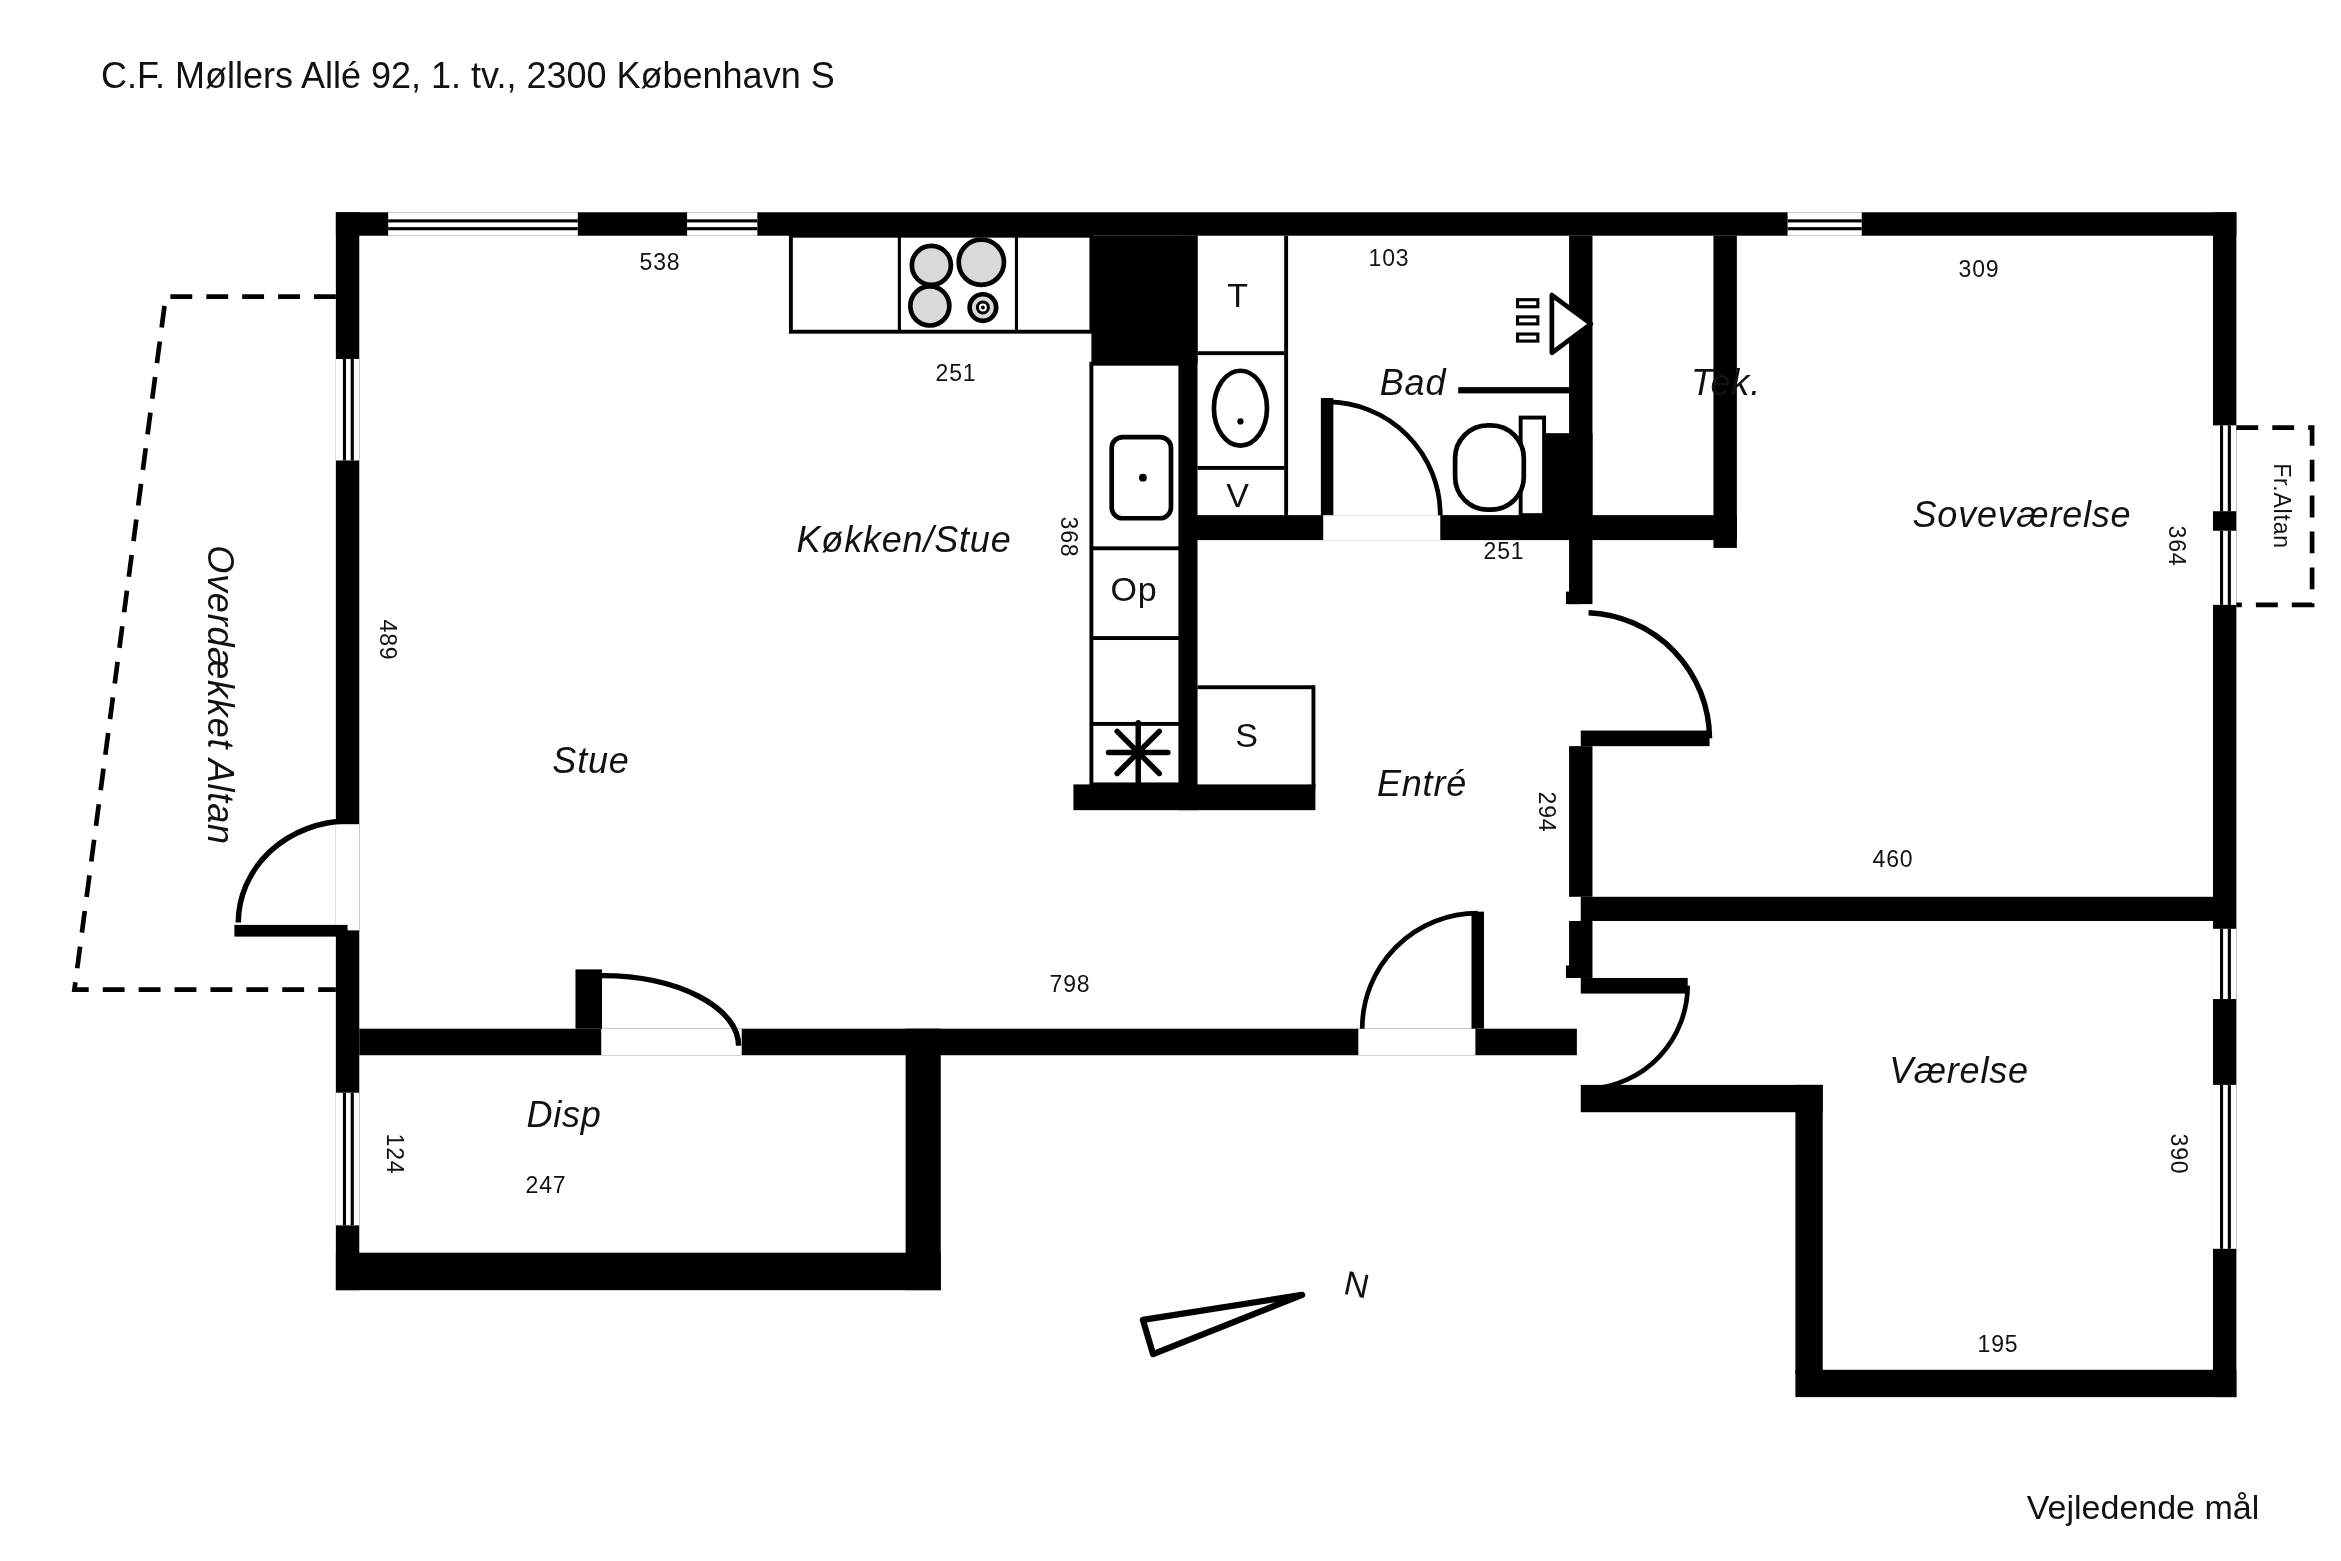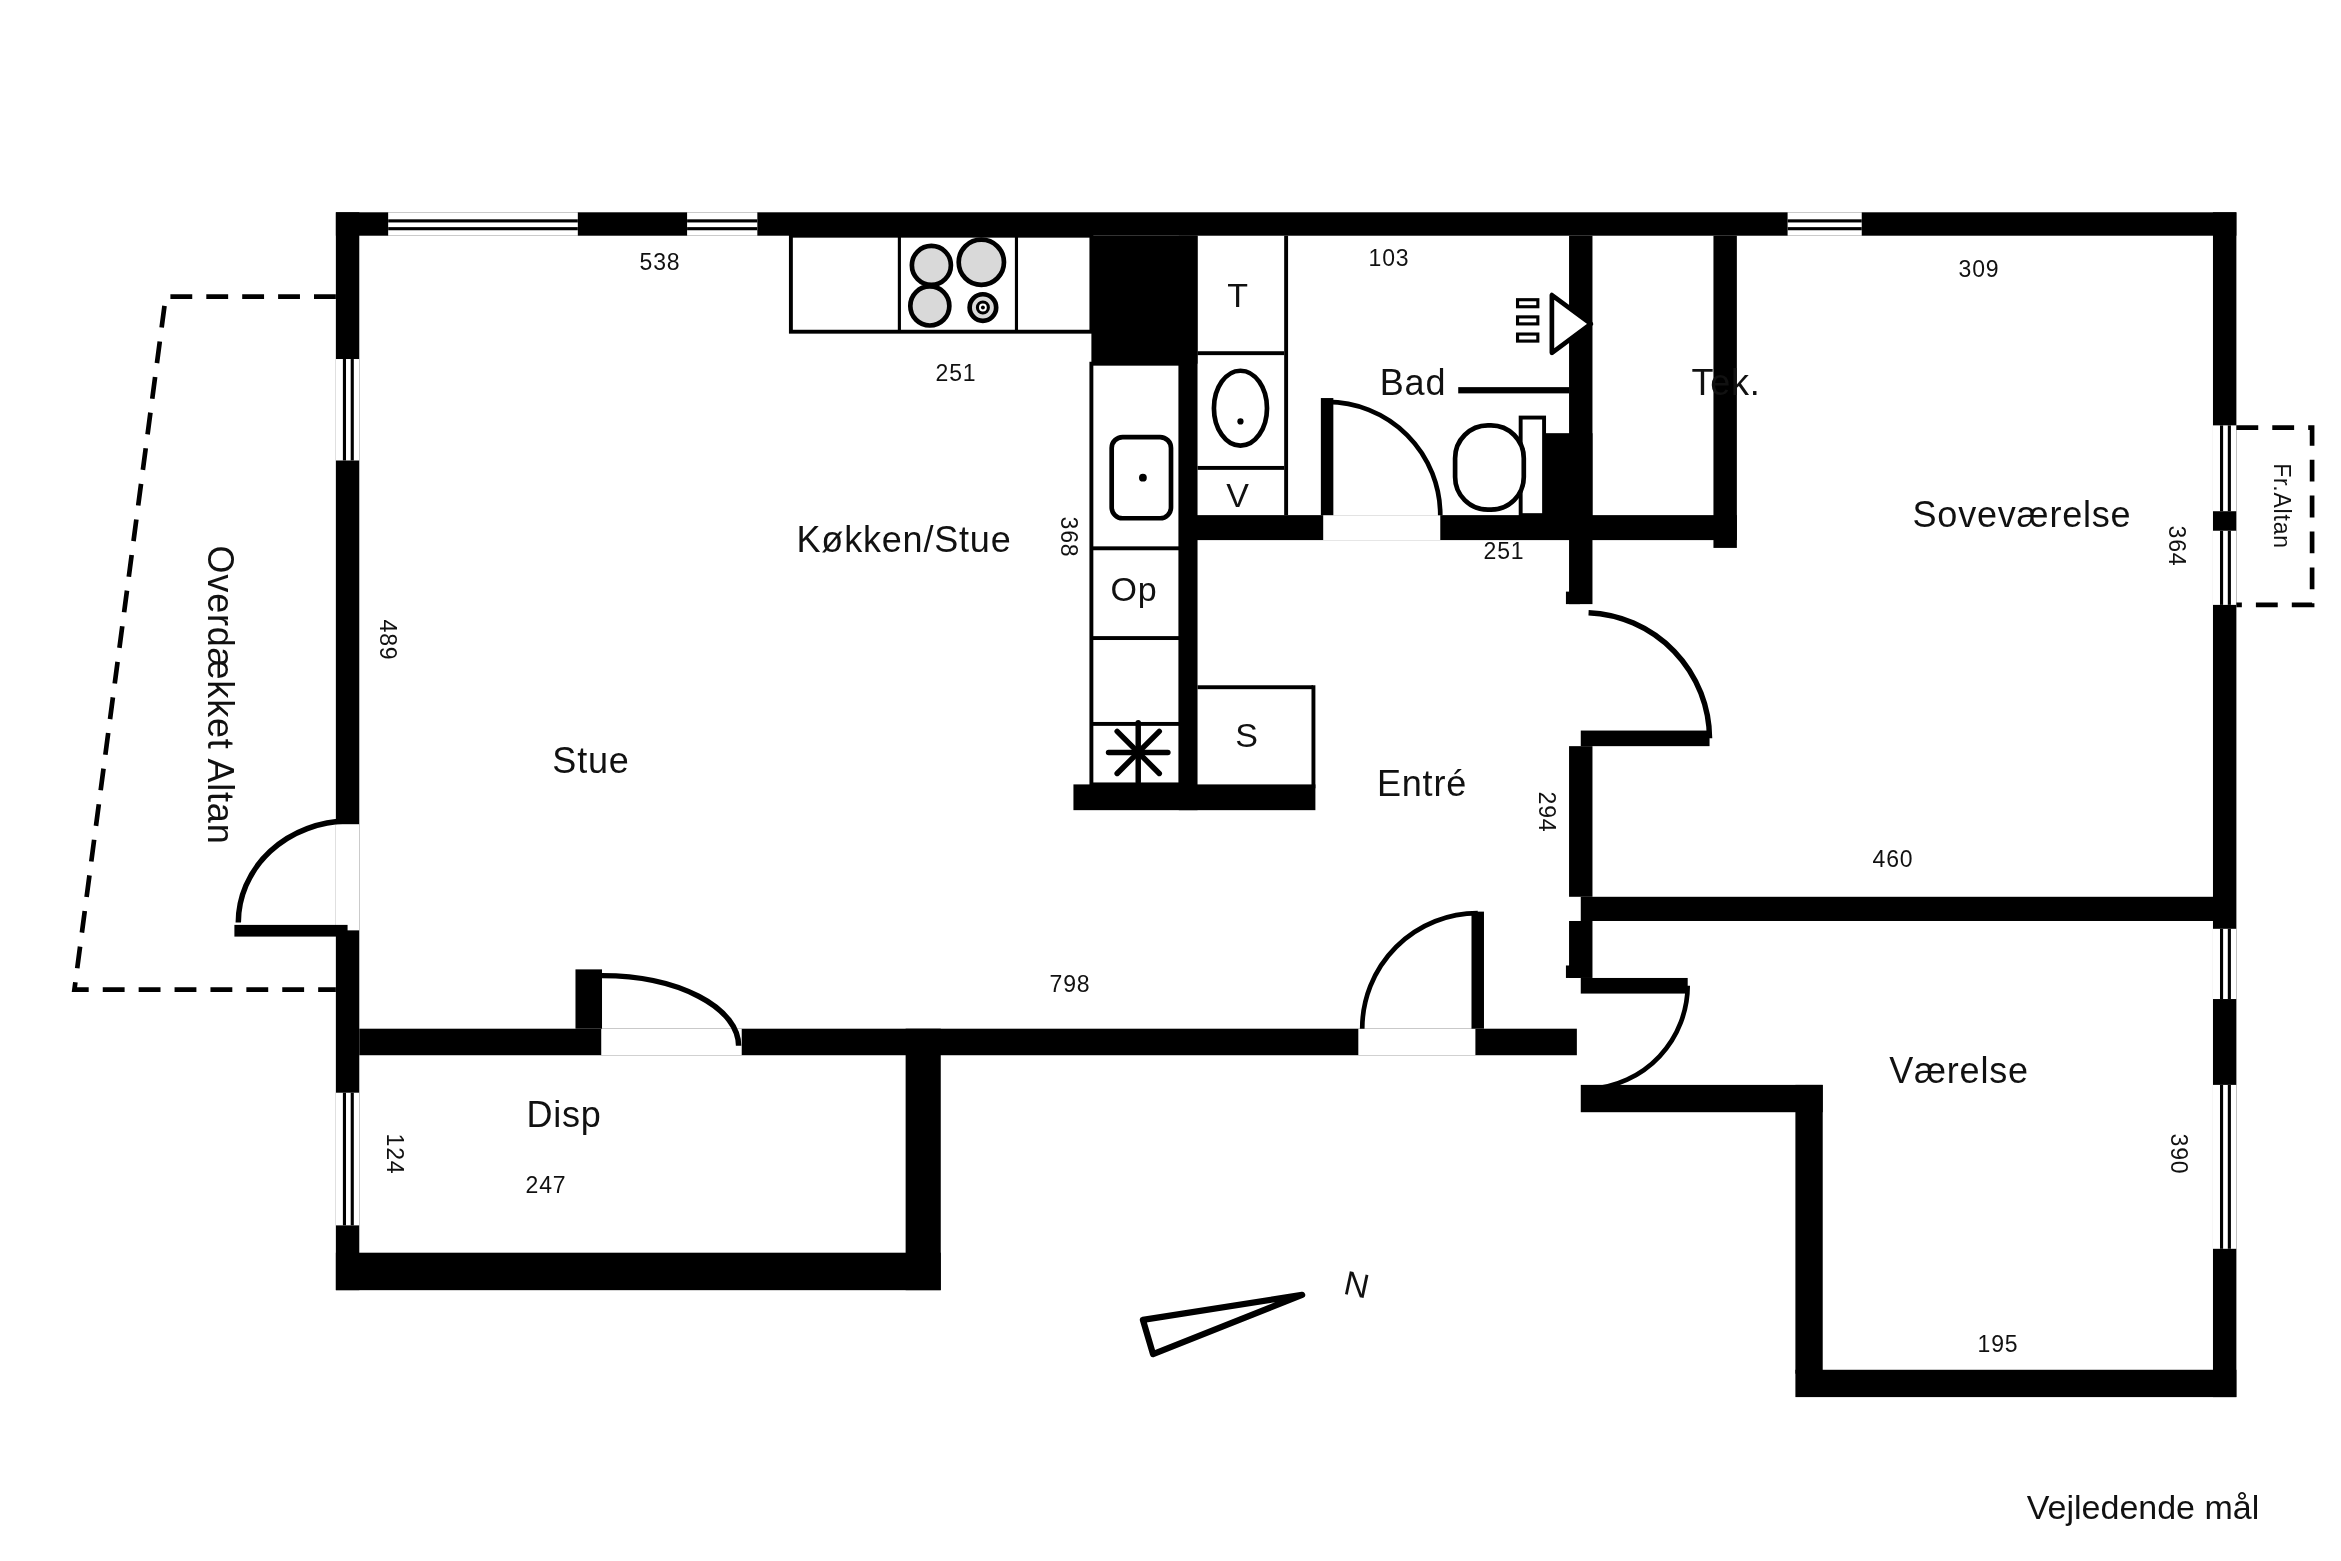--- a/index.html
+++ b/index.html
@@ -1,21 +1,21 @@
 <!DOCTYPE html>
 <html style="font-size:12.5px"><head>
 <meta charset="utf-8">
 <style>
   html,body{margin:0;padding:0;background:#fff;}
   .stage{position:relative;width:2342px;height:1561px;background:#ffffff;overflow:hidden;
          font-family:"Liberation Sans", sans-serif;color:#111;}
   .stage svg{position:absolute;left:0;top:0;}
   .lbl{position:absolute;transform:translate(-50%,-50%);font-size:23px;color:#111;
        white-space:nowrap;letter-spacing:0.8px;}
-  .room{font-size:36px;}
+  .room{font-size:36px;font-style:italic;}
   .big{font-size:34px;}
   .vert{writing-mode:vertical-rl;transform:translate(-50%,-50%);}
   .title{position:absolute;left:101px;top:55px;font-size:36px;white-space:nowrap;}
   .footnote{position:absolute;transform:translate(-50%,-50%);font-size:34px;white-space:nowrap;}
   .north{font-size:34px;transform:translate(-50%,-50%) rotate(12deg);}
 </style>
 </head>
 <body>
 
 <div class="stage">
@@ -158,20 +158,21 @@
   </g>
 
   <g fill="none" stroke="#000" stroke-width="6" stroke-dasharray="28 18">
     <path d="M 430 380 L 212 380 L 95 1268 L 430 1268"></path>
     <path d="M 2865 548 L 2962 548 L 2962 775 L 2865 775"></path>
   </g>
 
   <polygon points="1668,1659 1464,1691 1477,1735" fill="#fff" stroke="#000" stroke-width="8" stroke-linejoin="round"></polygon>
 </svg>
 
+  <div class="title">C.F. Møllers Allé 92, 1. tv., 2300 København S</div>
 
   <div class="lbl" style="left:660px;top:262px">538</div>
   <div class="lbl" style="left:956px;top:373px">251</div>
   <div class="lbl" style="left:1389px;top:258px">103</div>
   <div class="lbl" style="left:1979px;top:269px">309</div>
   <div class="lbl vert" style="left:387px;top:640px">489</div>
   <div class="lbl vert" style="left:1068px;top:537px">368</div>
   <div class="lbl" style="left:1504px;top:551px">251</div>
   <div class="lbl vert" style="left:2176px;top:546px">364</div>
   <div class="lbl vert" style="left:1546px;top:812px">294</div>

